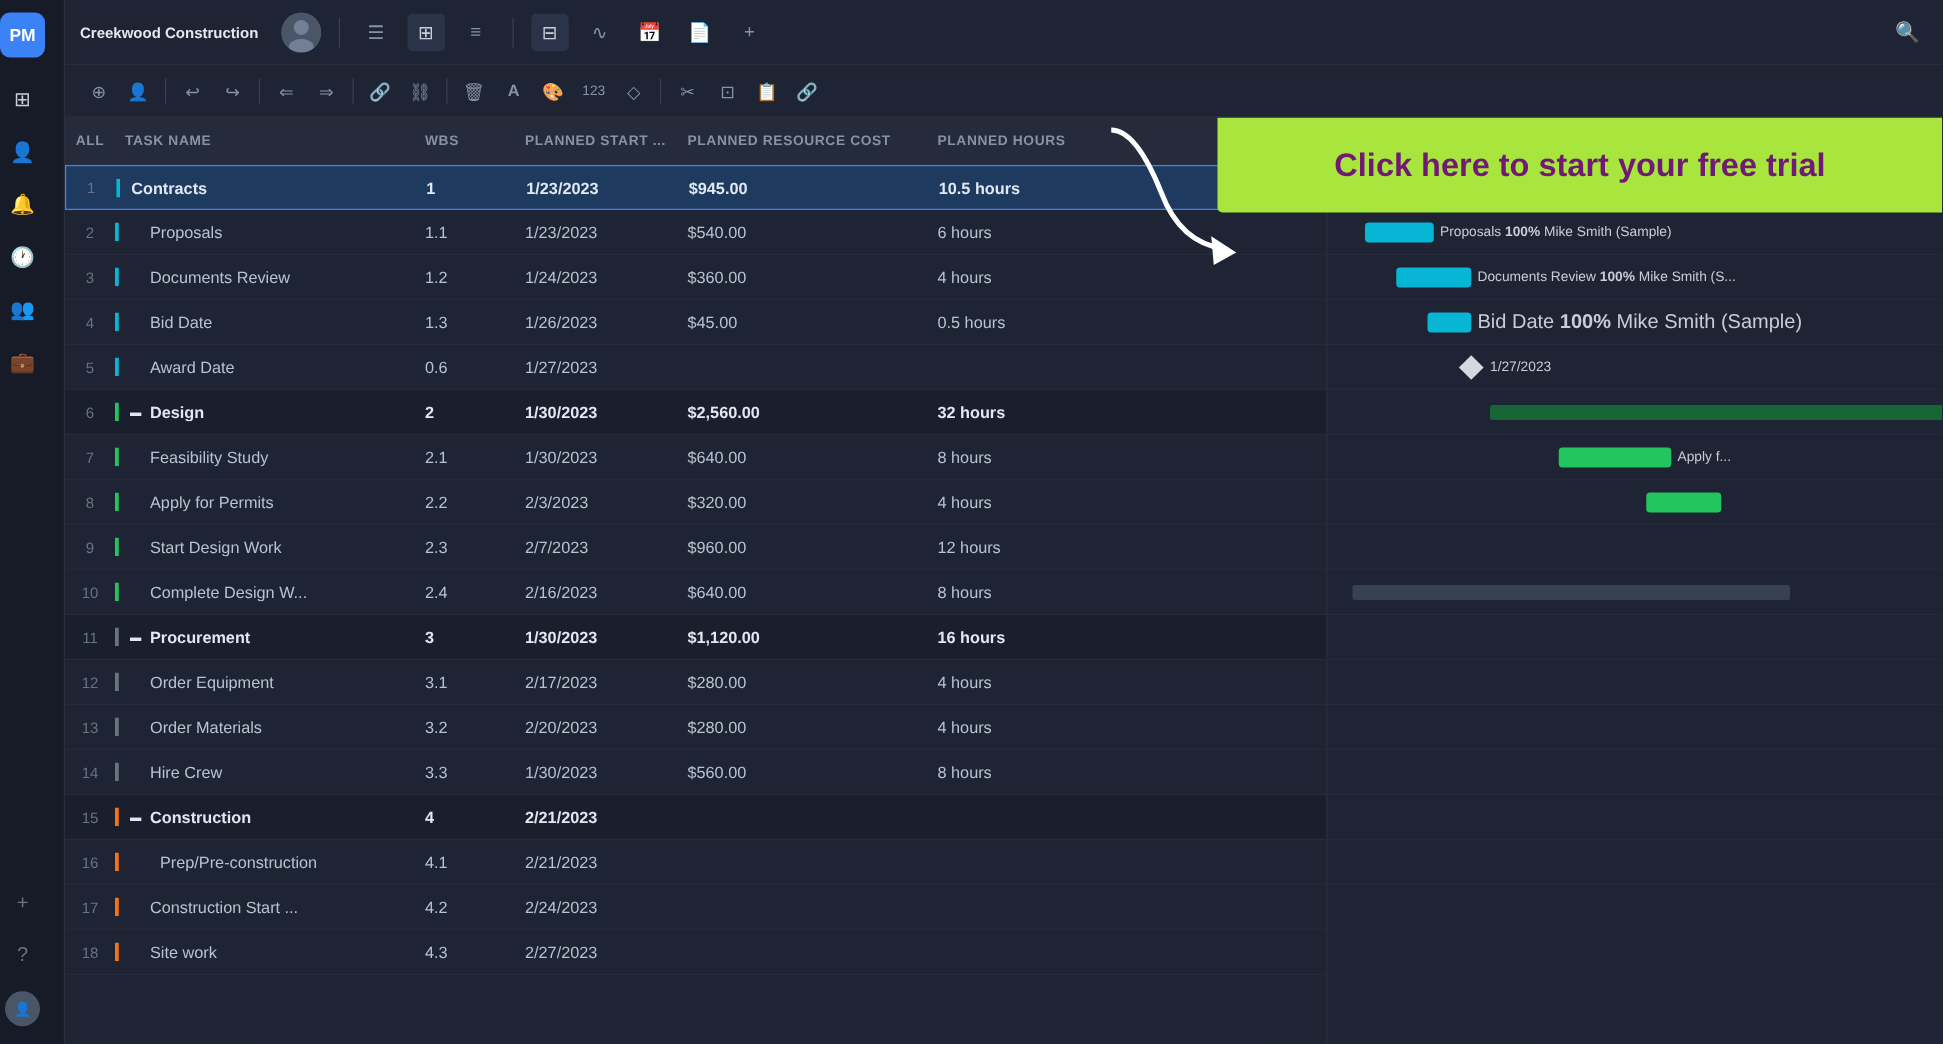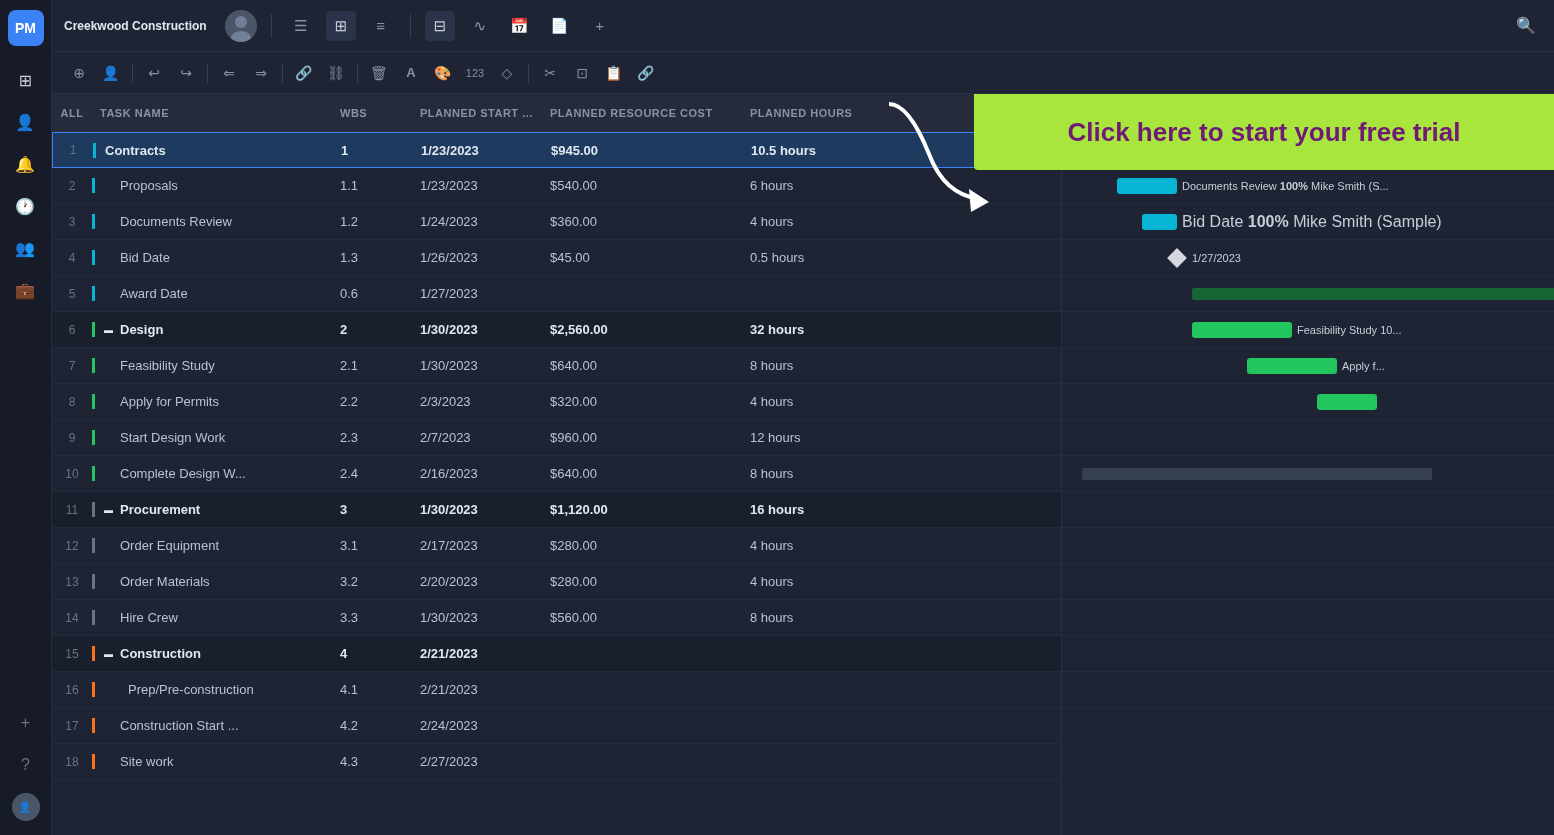--- a/index.html
+++ b/index.html
@@ -13,21 +13,21 @@
       overflow: hidden;
       display: flex;
     }
 
     
     .sidebar {
       width: 52px;
       background: #161b27;
       display: flex;
       flex-direction: column;
-      align-items: center;
+      align-items: flex-start;
       padding: 10px 0;
       gap: 6px;
       flex-shrink: 0;
       border-right: 1px solid #2a2f3e;
     }
     .sidebar-logo {
       width: 36px;
       height: 36px;
       background: #3b82f6;
       border-radius: 8px;
@@ -710,20 +710,25 @@
       </div>
 
       <div class="gantt-body">
 
         <div class="gantt-row" style="background:#1e3a5f22;">
           <div class="gantt-bar bar-blue" style="left:20px;width:160px;background:#1e4a8a;">
             <span style="color:#e2e8f0;font-size:11px;font-weight:600;">Contracts 100%</span>
           </div>
         </div>
 
+        <div class="gantt-row">
+          <div class="gantt-bar bar-cyan" style="left:30px;width:55px;">
+          </div>
+          <div class="gantt-label" style="left:90px;font-size:11px;color:#c8cdd8;">Proposals <strong>100%</strong> Mike Smith (Sample)</div>
+        </div>
 
         <div class="gantt-row">
           <div class="gantt-bar bar-cyan" style="left:55px;width:60px;">
           </div>
           <div class="gantt-label" style="left:120px;font-size:11px;color:#c8cdd8;">Documents Review <strong>100%</strong> Mike Smith (S...</div>
         </div>
 
         <div class="gantt-row">
           <div class="gantt-bar bar-cyan" style="left:80px;width:35px;">
           </div>
@@ -733,25 +738,20 @@
         <div class="gantt-row">
           <div class="gantt-diamond" style="left:108px;top:11px;background:#d4d8e0;"></div>
           <div class="gantt-label" style="left:130px;font-size:11px;color:#c8cdd8;">1/27/2023</div>
         </div>
 
         <div class="gantt-row">
           <div class="gantt-bar bar-green" style="left:130px;width:420px;height:12px;background:#166534;border-radius:2px;">
           </div>
         </div>
 
-        <div class="gantt-row">
-          <div class="gantt-bar bar-green" style="left:130px;width:100px;">
-          </div>
-          <div class="gantt-label" style="left:235px;font-size:11px;color:#c8cdd8;">Feasibility Study 10...</div>
-        </div>
 
         <div class="gantt-row">
           <div class="gantt-bar bar-green" style="left:185px;width:90px;">
           </div>
           <div class="gantt-label" style="left:280px;font-size:11px;color:#c8cdd8;">Apply f...</div>
         </div>
 
         <div class="gantt-row">
           <div class="gantt-bar bar-green" style="left:255px;width:60px;height:16px;">
           </div>

